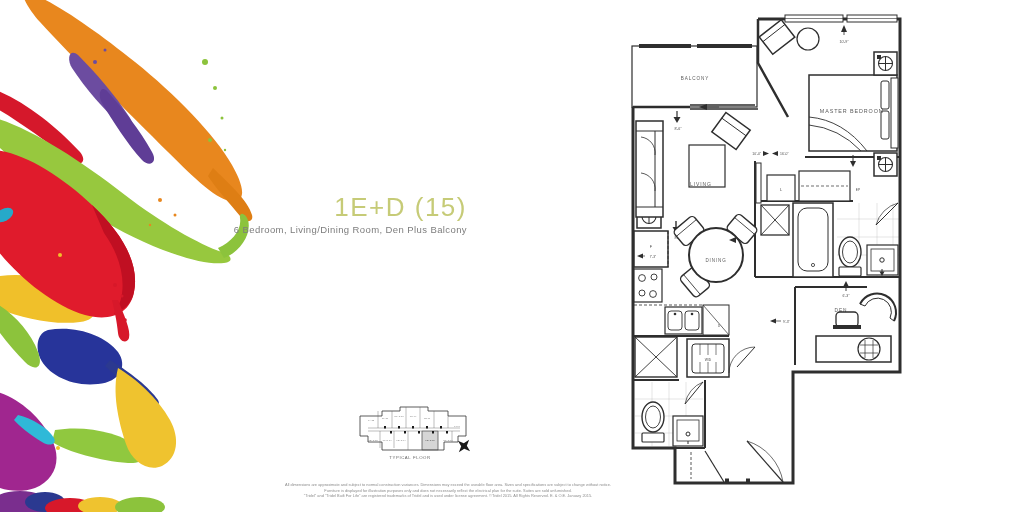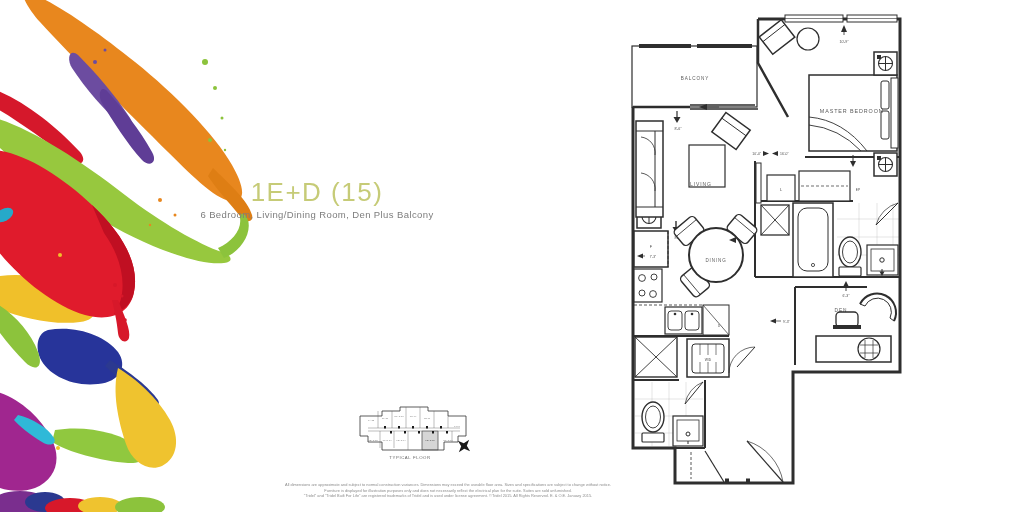--- a/index.html
+++ b/index.html
@@ -1,19 +1,19 @@
 <!DOCTYPE html>
 <html><head>
 <meta charset="utf-8">
 <style>
   html,body{margin:0;padding:0;background:#ffffff;}
   .canvas{position:relative;width:1024px;height:512px;background:#ffffff;overflow:hidden;
           font-family:"Liberation Sans",sans-serif;}
   .splash{position:absolute;left:0;top:0;}
-  .title-block{position:absolute;left:167px;top:179px;width:300px;text-align:center;}
+  .title-block{position:absolute;left:167px;top:194px;width:300px;text-align:right;}
   .unit-title{font-size:26px;font-weight:300;letter-spacing:1.5px;color:#c6cb77;line-height:26px;}
   .unit-subtitle{margin-top:4px;font-size:9.5px;letter-spacing:.4px;color:#7d7d7d;}
   .plan{position:absolute;left:615px;top:5px;}
   .keyplan{position:absolute;left:356px;top:402px;}
   .disclaimer{position:absolute;left:128px;top:482px;width:640px;transform:scale(.56);
               transform-origin:50% 0;text-align:center;color:#8c8c8c;font-size:7px;line-height:9.5px;}
   svg text{font-family:"Liberation Sans",sans-serif;}
   .roomlbl{fill:#5a5a5a;letter-spacing:.9px;}
   .dim{fill:#4a4a4a;}
   .fix{fill:#4a4a4a;}

